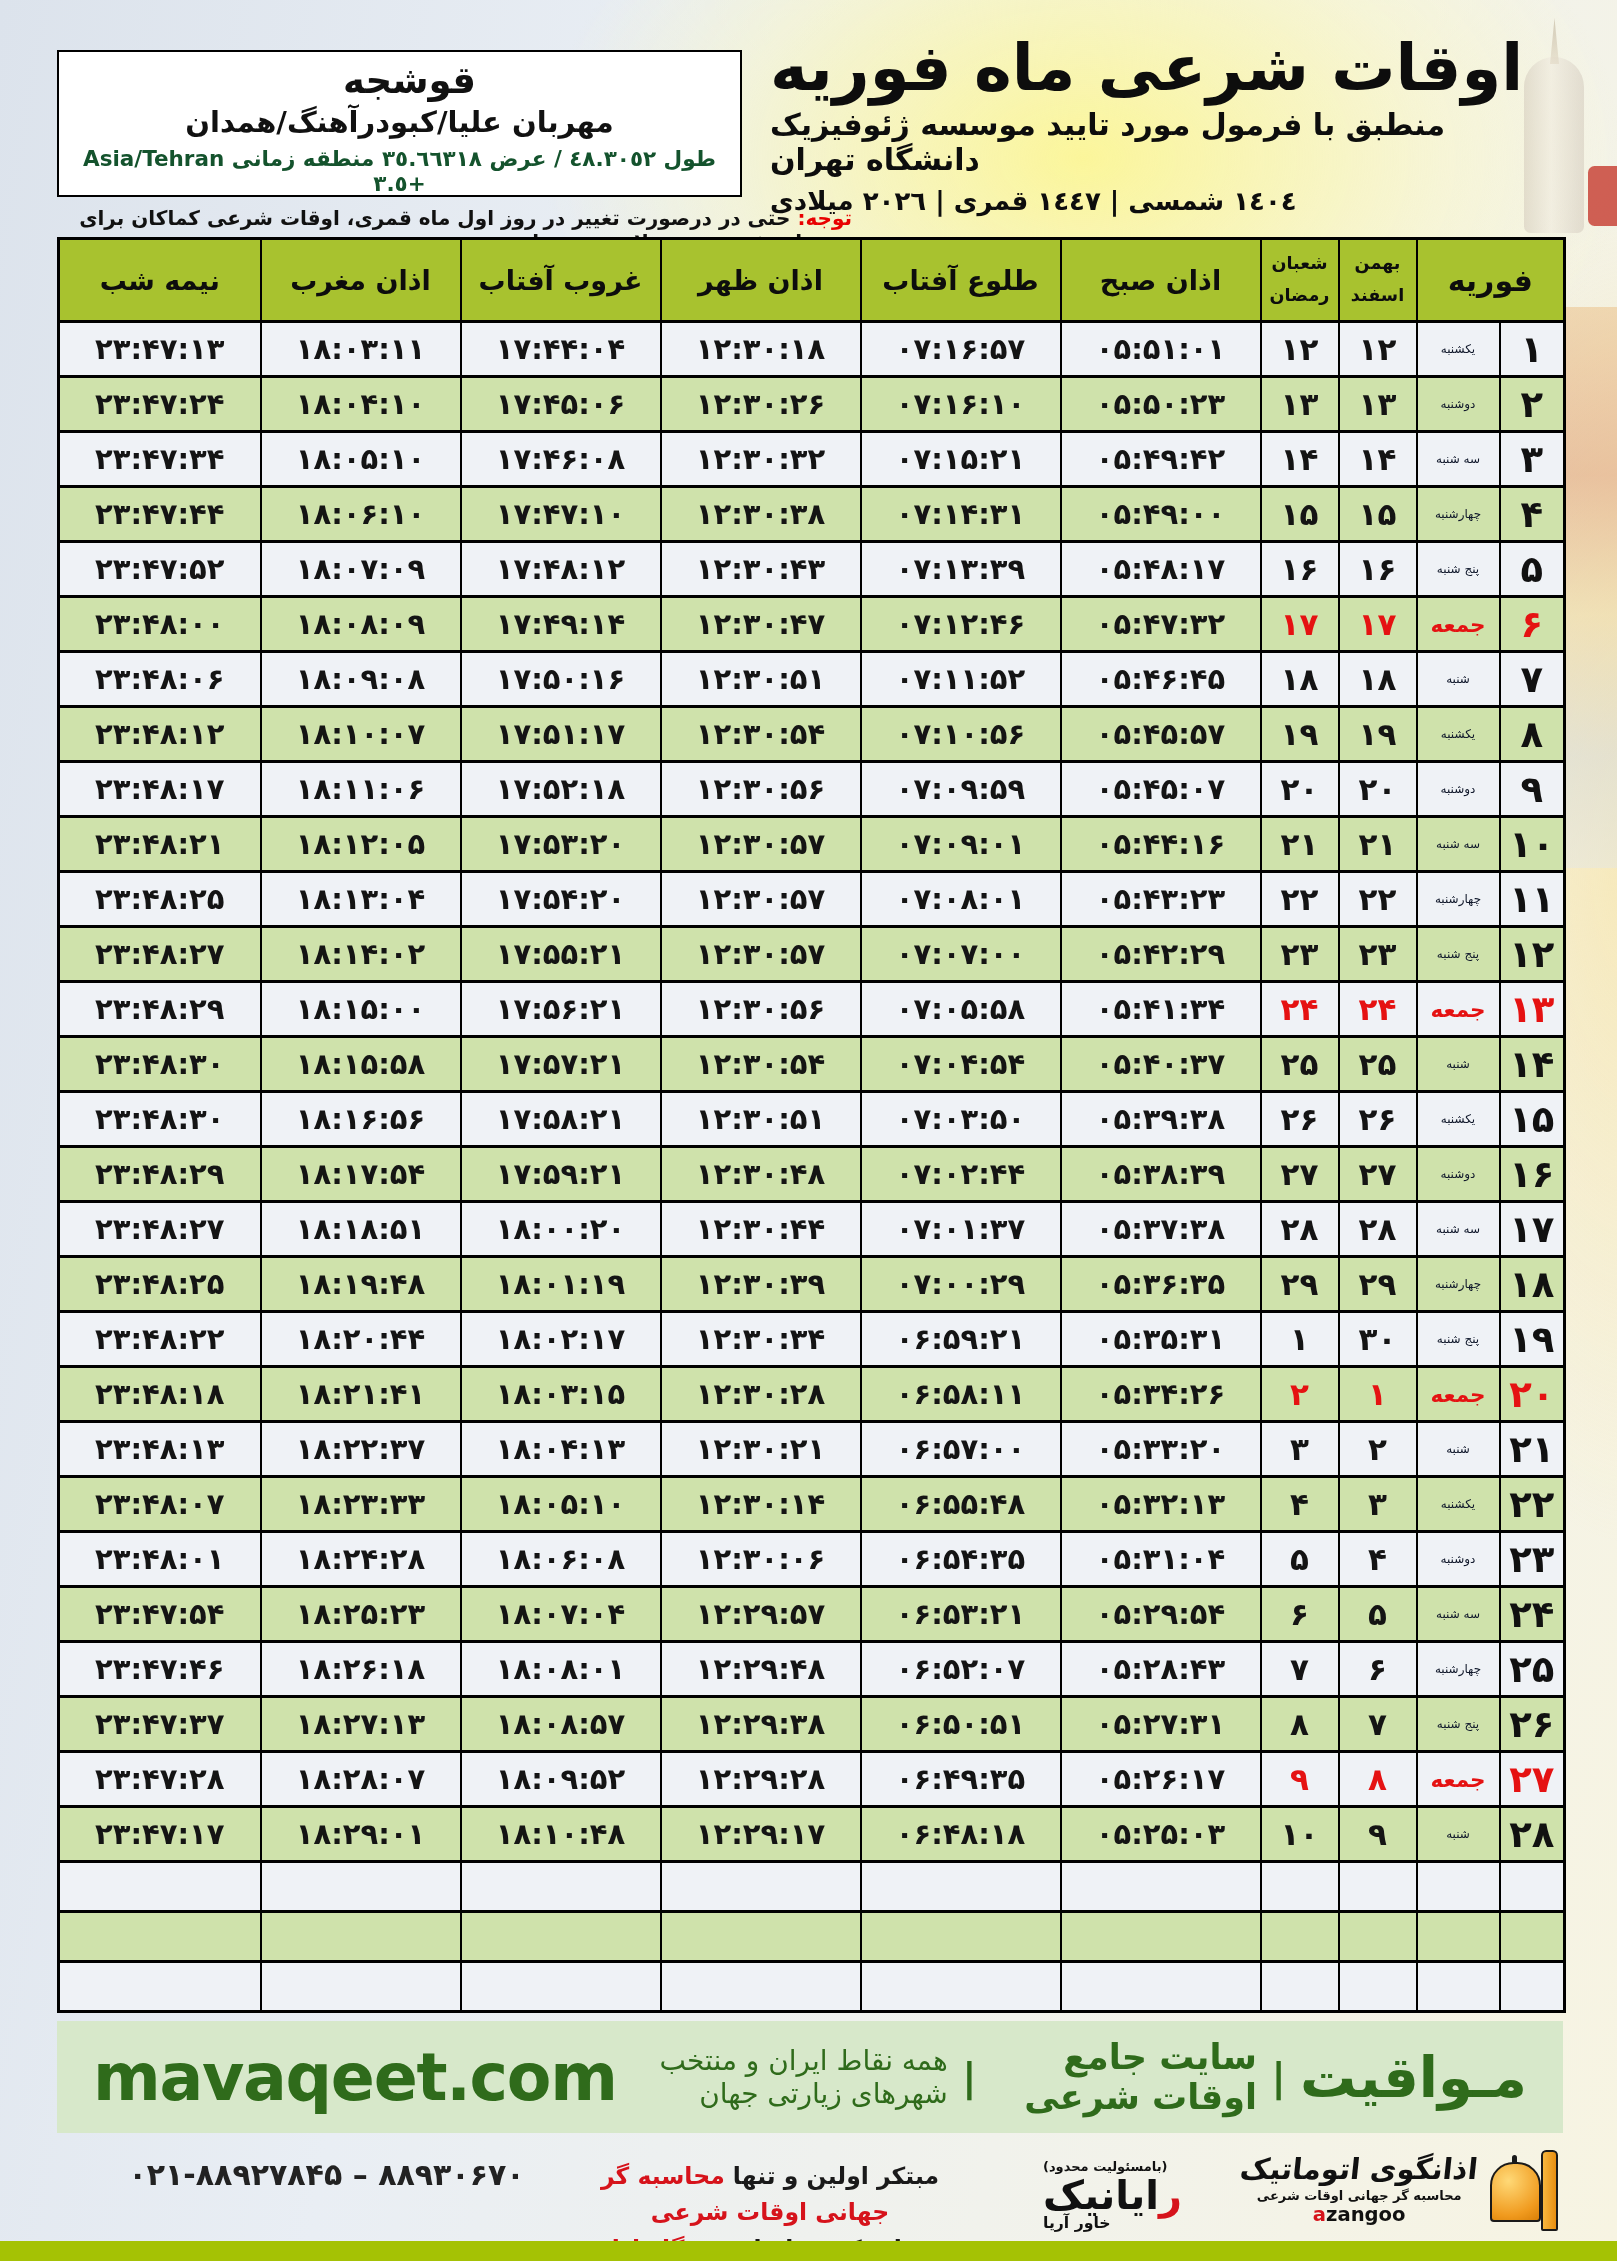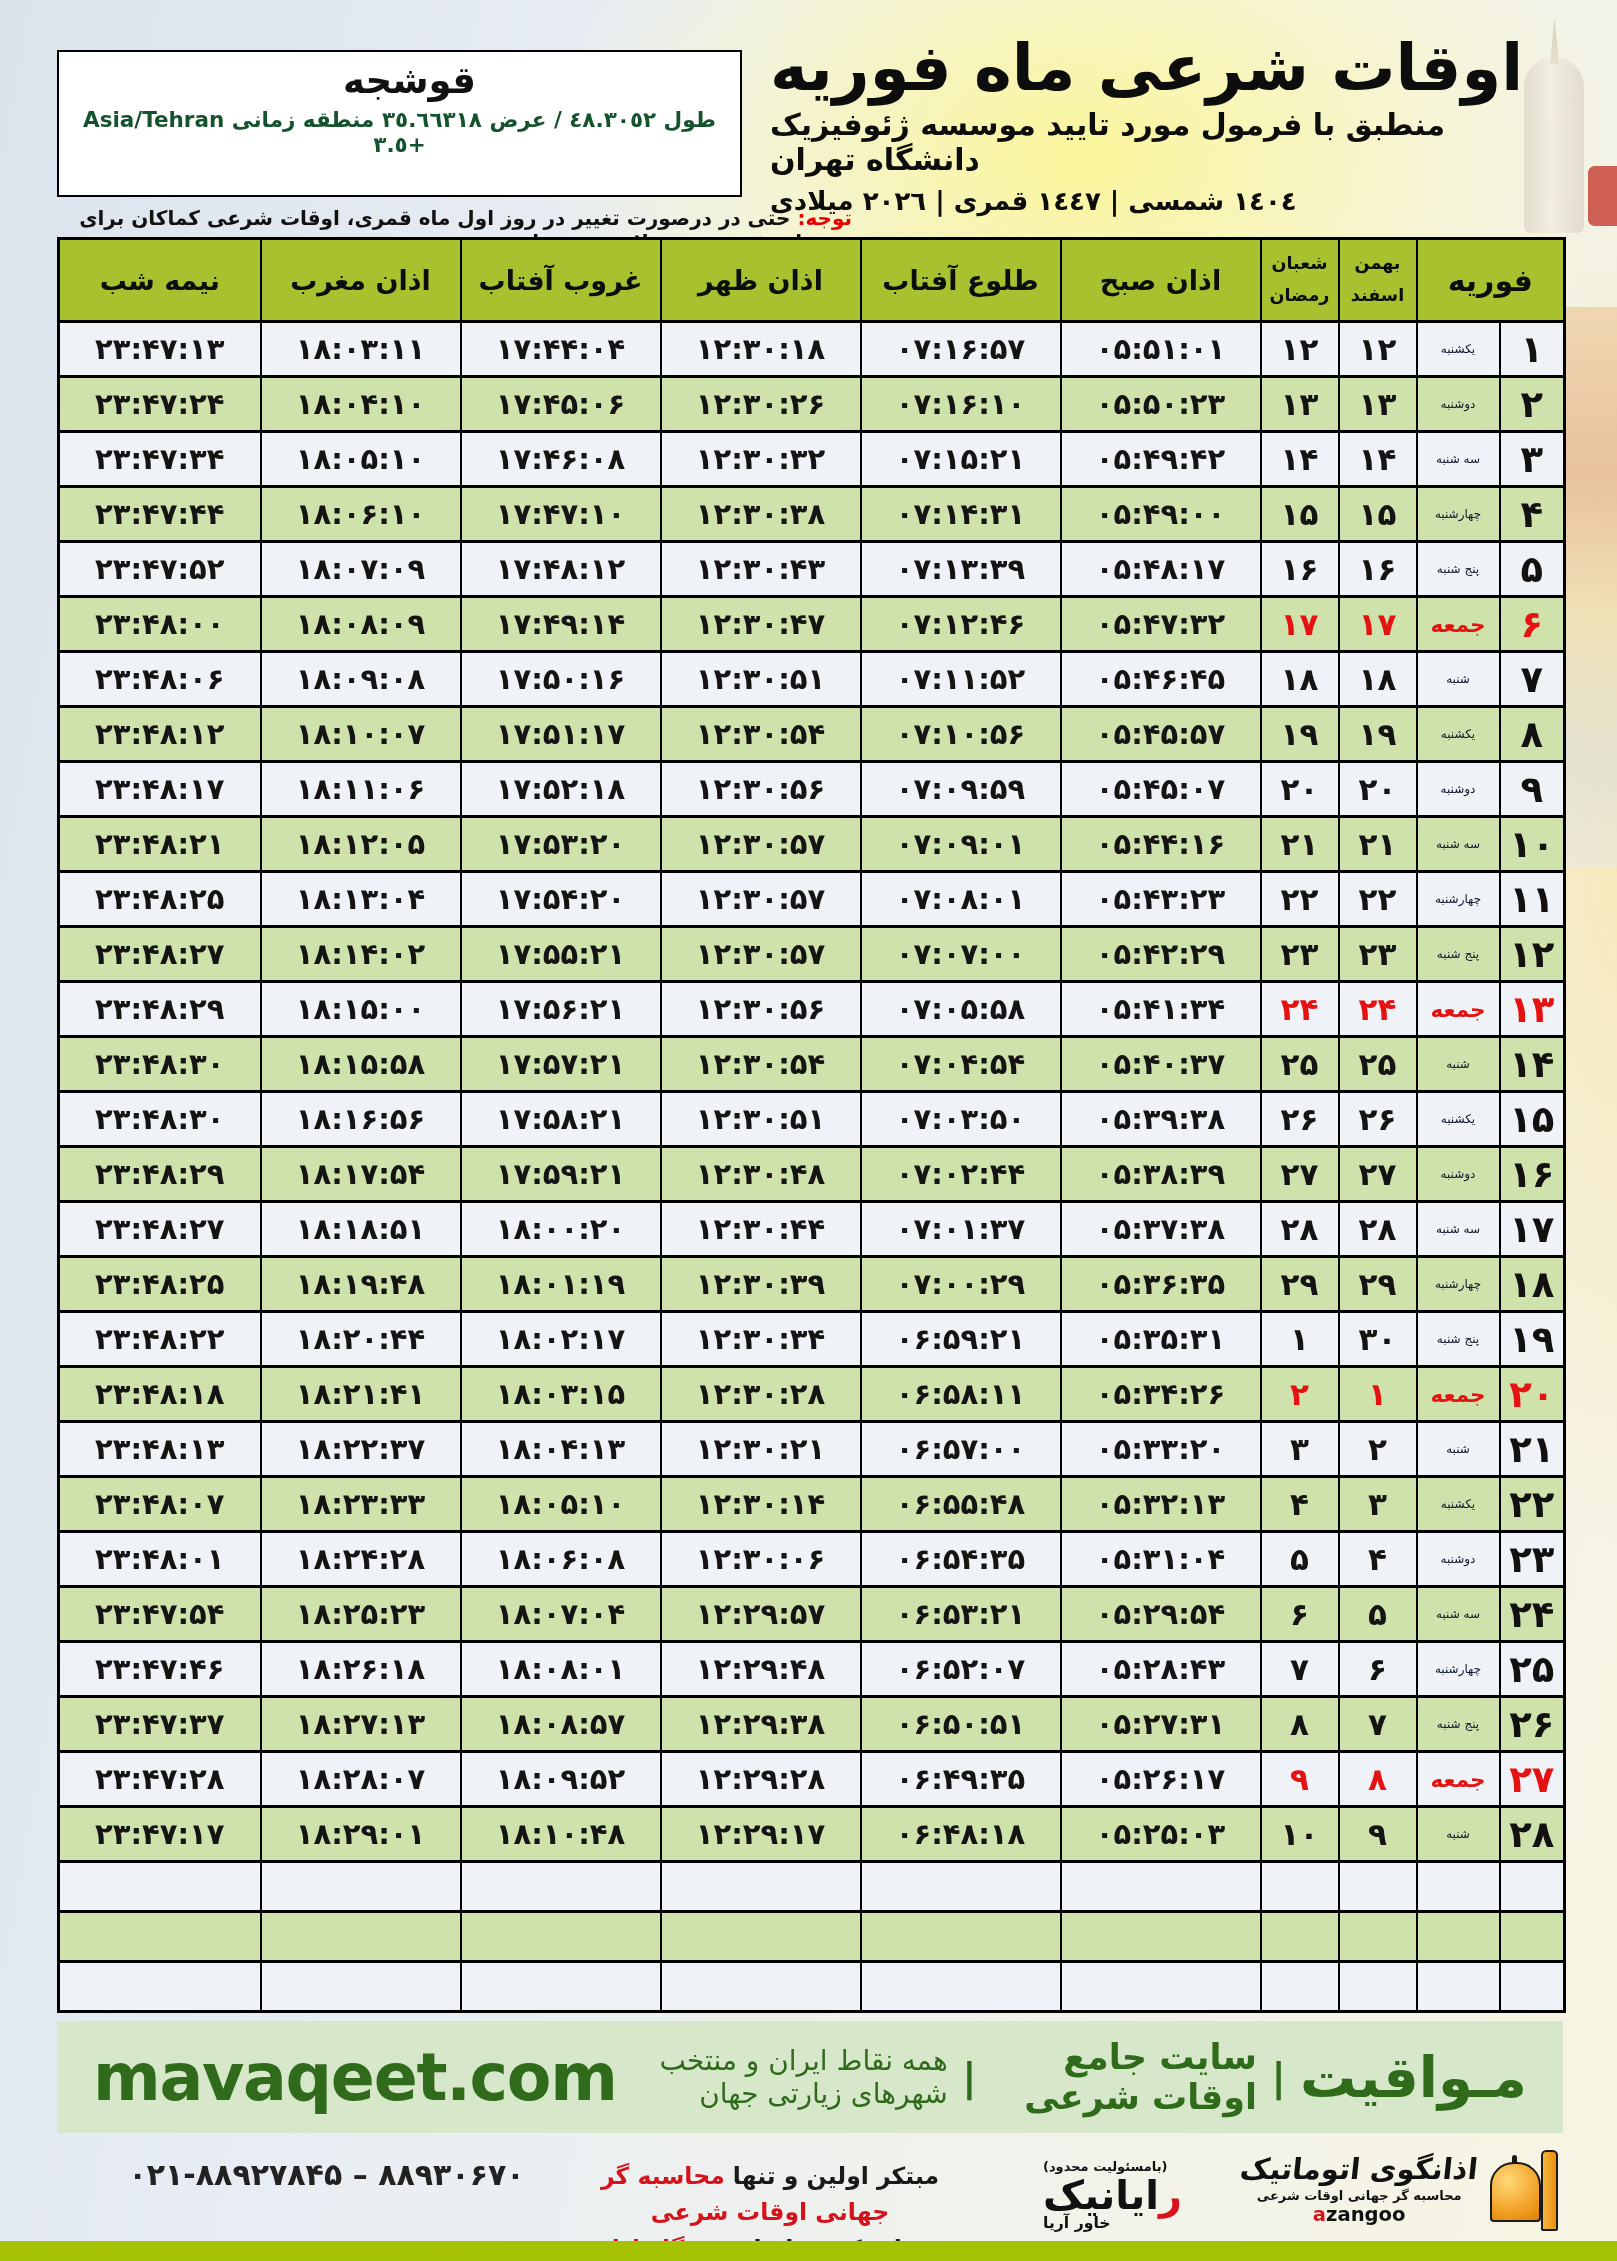--- a/index.html
+++ b/index.html
@@ -91,20 +91,21 @@
 </head>
 <body>
 
 <div class="bg-minaret"></div>
 <div class="bg-minaret-spire"></div>
 <div class="bg-red-blob"></div>
 <div class="bg-photo-strip"></div>
 
 <div class="location-box">
   <div class="location-city">قوشجه</div>
+  <div class="location-region">مهربان علیا/کبودرآهنگ/همدان</div>
   <div class="location-coords">طول ٤٨.٣٠٥٢ / عرض ٣٥.٦٦٣١٨ منطقه زمانی Asia/Tehran +٣.٥</div>
 </div>
 
 <div class="title-block">
   <div class="title-main">اوقات شرعی ماه فوریه</div>
   <div class="title-sub">منطبق با فرمول مورد تایید موسسه ژئوفیزیک دانشگاه تهران</div>
   <div class="title-cal">١٤٠٤ شمسی | ١٤٤٧ قمری | ٢٠٢٦ میلادی</div>
 </div>
 
 <div class="note-line"><span class="note-label">توجه:</span><span> حتی در درصورت تغییر در روز اول ماه قمری، اوقات شرعی کماکان برای روزهای شمسی و میلادی معتبر است.</span></div>

